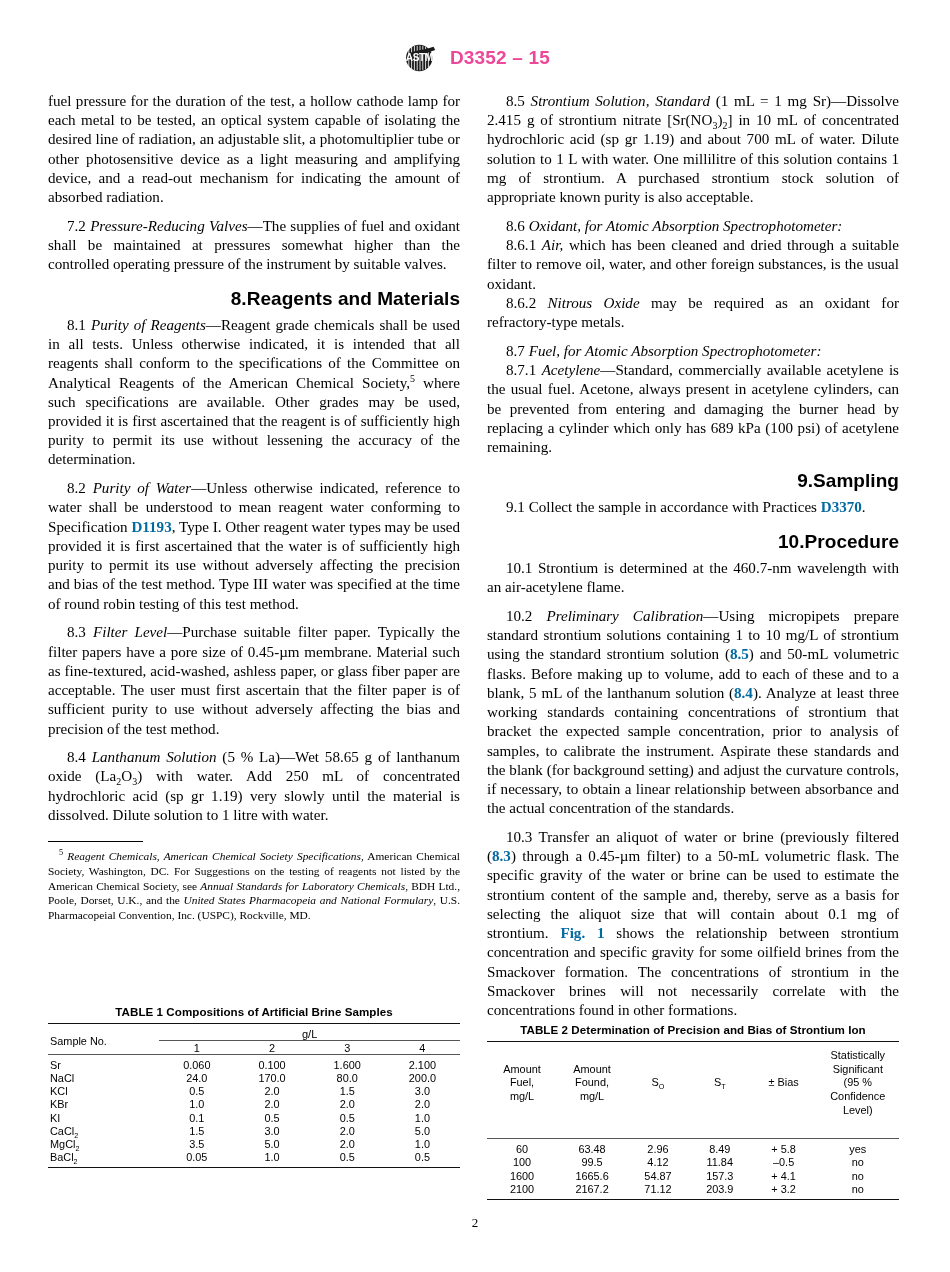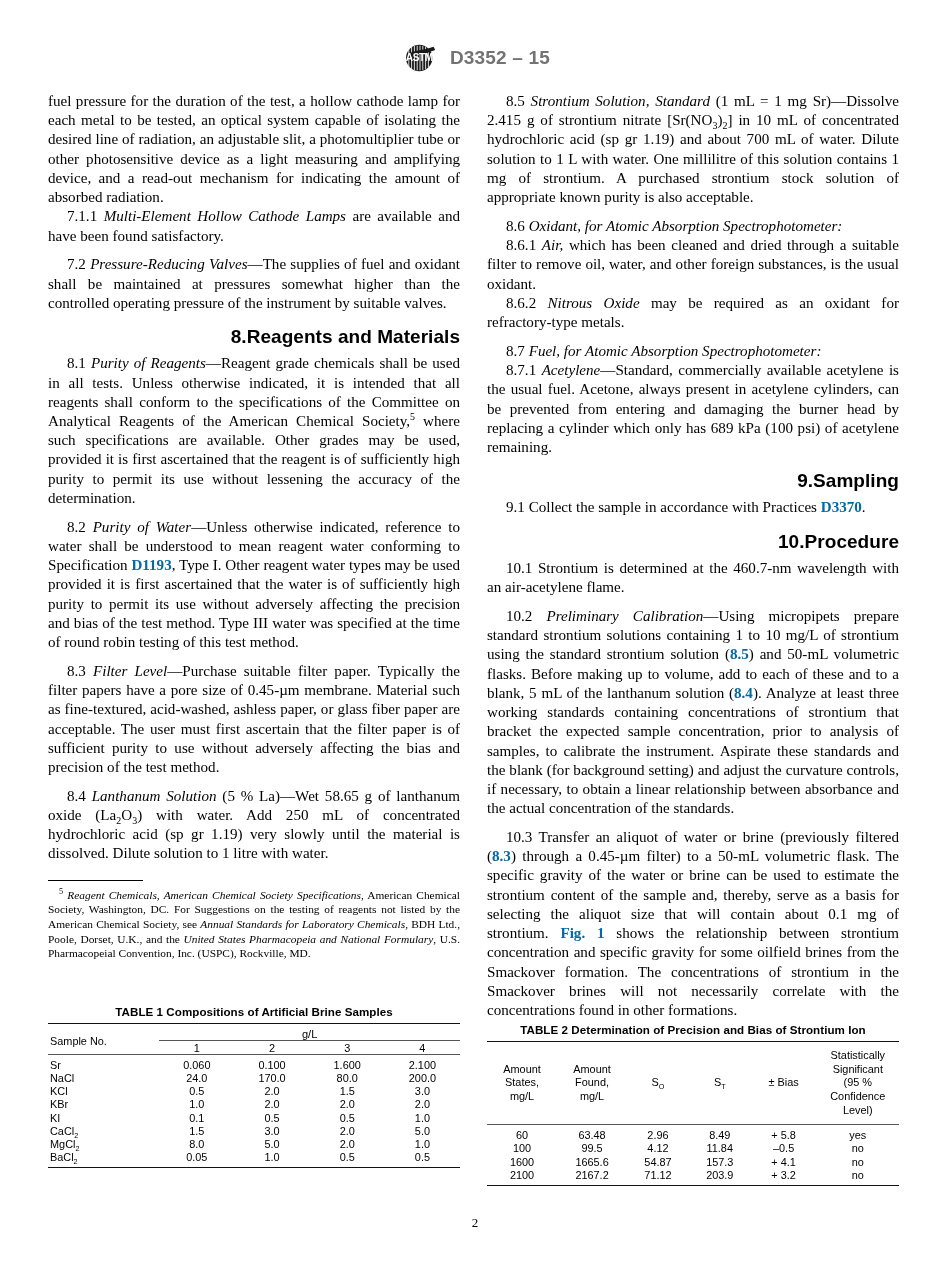--- a/index.html
+++ b/index.html
@@ -37,21 +37,21 @@
   .astm-logo {
     width: 40px;
     height: 32px;
     display: block;
   }
   .doc-designation {
     font-family: "Liberation Sans", sans-serif;
     font-weight: bold;
     font-size: 19px;
     letter-spacing: 0.2px;
-    color: #737373;
+    color: #ec4899;
   }
 
   
   .col {
     position: absolute;
     top: 92px;
     width: 412px;
     text-align: justify;
     font-size: 15.1px;
     line-height: 1.275;
@@ -133,21 +133,21 @@
   .t1-unit { font-size: 11px; }
   .pad-row td { padding-top: 3.5px; }
   .pad-row-b td { padding-bottom: 3.5px; }
 
   
   .tbl2 td { text-align: center; }
   .tbl2 .hcell {
     vertical-align: middle;
     line-height: 1.25;
     padding-top: 7px;
-    padding-bottom: 7px;
+    padding-bottom: 21px;
   }
   .tbl2 .c1 { width: 17%; }
   .tbl2 .c2 { width: 17%; }
   .tbl2 .c3 { width: 15%; }
   .tbl2 .c4 { width: 15%; }
   .tbl2 .c5 { width: 16%; }
   .tbl2 .c6 { width: 20%; }
   .tbl2 .body-first td { padding-top: 4px; margin-top: 36px; }
   .tbl2 .body-last td { padding-bottom: 4px; }
 
@@ -187,22 +187,20 @@
         </g>
       </svg>
     </span>
     <span class="doc-designation">D3352 – 15</span>
   </div>
 
   <div class="col col-left">
 
     <p class="noindent">fuel pressure for the duration of the test, a hollow cathode lamp for each metal to be tested, an optical system capable of isolating the desired line of radiation, an adjustable slit, a photomultiplier tube or other photosensitive device as a light measuring and amplifying device, and a read-out mechanism for indicating the amount of absorbed radiation.</p>
 
-    <p class="tight" style="margin-top:0;"><span>7.1.1</span>
-      <i>Multi-Element Hollow Cathode Lamps</i><span> are available and have been found satisfactory.</span></p>
 
     <p class="gap"><span>7.2</span>
       <i>Pressure-Reducing Valves</i><span>—The supplies of fuel and oxidant shall be maintained at pressures somewhat higher than the controlled operating pressure of the instrument by suitable valves.</span></p>
 
     <h3 class="section"><span class="num">8.</span><span>Reagents and Materials</span></h3>
 
     <p><span>8.1</span>
       <i>Purity of Reagents</i><span>—Reagent grade chemicals shall be used in all tests. Unless otherwise indicated, it is intended that all reagents shall conform to the specifications of the Committee on Analytical Reagents of the American Chemical Society,</span><sup>5</sup><span> where such specifications are available. Other grades may be used, provided it is first ascertained that the reagent is of sufficiently high purity to permit its use without lessening the accuracy of the determination.</span></p>
 
     <p class="gap"><span>8.2</span>
@@ -305,21 +303,21 @@
         </tr>
         <tr>
           <td class="lbl"><span>CaCl</span><sub>2</sub></td>
           <td class="num">1.5</td>
           <td class="num">3.0</td>
           <td class="num">2.0</td>
           <td class="num">5.0</td>
         </tr>
         <tr>
           <td class="lbl"><span>MgCl</span><sub>2</sub></td>
-          <td class="num">8.0</td>
+          <td class="num">3.5</td>
           <td class="num">5.0</td>
           <td class="num">2.0</td>
           <td class="num">1.0</td>
         </tr>
         <tr class="rule-bottom pad-row-b">
           <td class="lbl"><span>BaCl</span><sub>2</sub></td>
           <td class="num">0.05</td>
           <td class="num">1.0</td>
           <td class="num">0.5</td>
           <td class="num">0.5</td>
@@ -328,21 +326,21 @@
     </table>
   </div>
 
   <div class="table-block" style="left:487px; top:1023px; width:412px;">
     <div class="table-title">TABLE 2 Determination of Precision and Bias of Strontium Ion</div>
     <table class="tbl2">
       <tbody>
         <tr class="rule-top">
           <td class="hcell c1">
             <span>Amount</span><br>
-            <span>States,</span><br>
+            <span>Fuel,</span><br>
             <span>mg/L</span>
           </td>
           <td class="hcell c2">
             <span>Amount</span><br>
             <span>Found,</span><br>
             <span>mg/L</span>
           </td>
           <td class="hcell c3">
             <span>S</span><sub>O</sub>
           </td>

